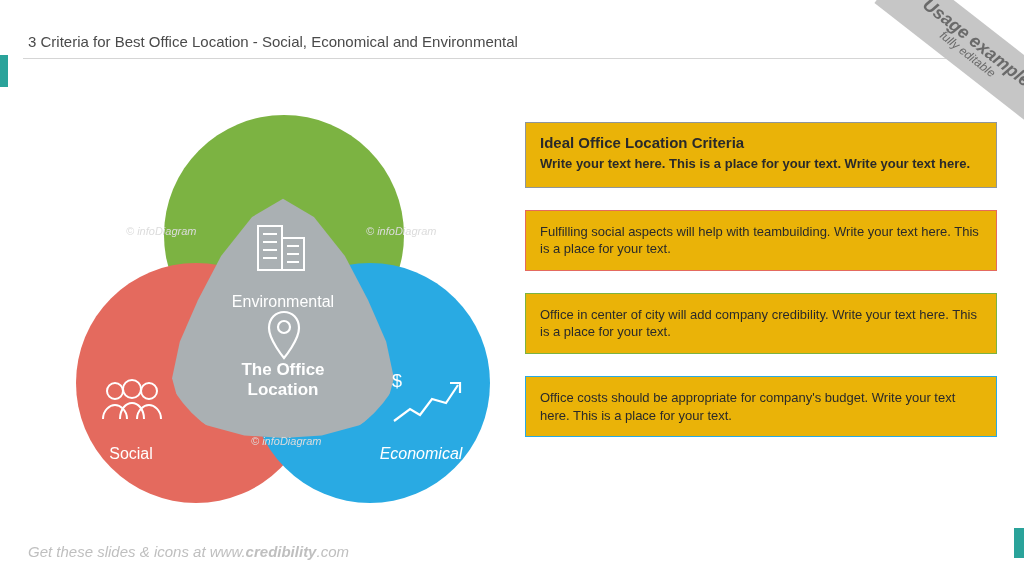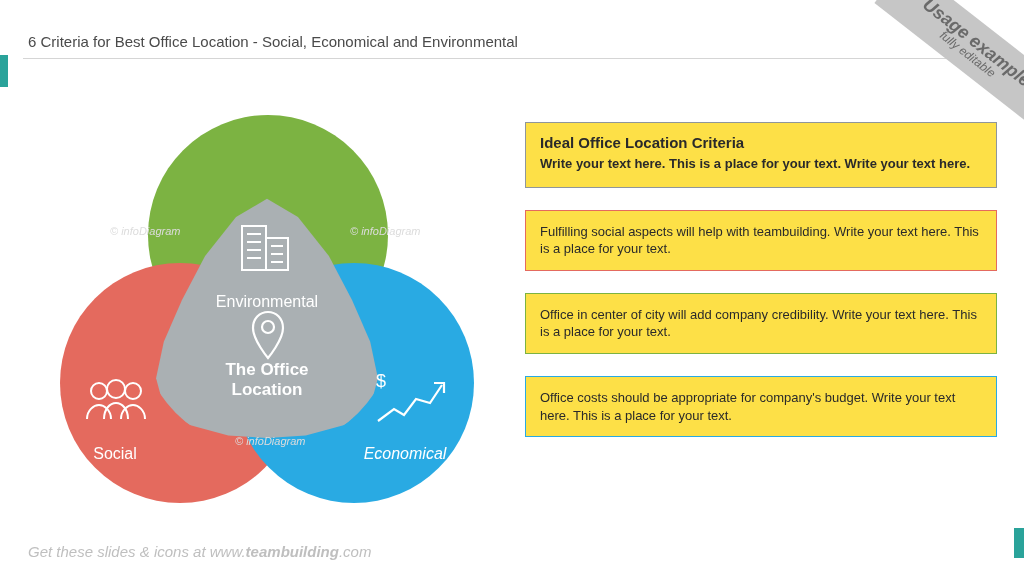--- a/index.html
+++ b/index.html
@@ -31,21 +31,21 @@
   }
   .ribbon .l1 { font-size:18px; font-weight:600; }
   .ribbon .l2 { font-size:12px; }
 
   .content {
     position:absolute; top:110px; left:0; right:0; bottom:46px;
   }
 
   
   .diagram {
-    position:absolute; left:20px; top:5px; width:490px; height:420px;
+    position:absolute; left:36px; top:5px; width:490px; height:420px;
   }
   .disc {
     position:absolute; width:240px; height:240px; border-radius:50%;
     mix-blend-mode:normal;
   }
   .disc-green { background:#7cb342; left:128px; top:0; }
   .disc-red   { background:#e46a5e; left:40px;  top:148px; }
   .disc-blue  { background:#29aae3; left:214px; top:148px; }
   .center-blob {
     position:absolute; left:118px; top:76px; width:258px; height:260px;
@@ -63,21 +63,21 @@
   .ic-soc   { left:61px;  top:260px; }
   .ic-eco   { left:352px; top:258px; }
   .ic-pin   { left:228px; top:195px; }
   .watermark { position:absolute; color:#dcdcdc; font-size:11px; font-style:italic; }
 
   
   .boxes { position:absolute; left:525px; top:12px; width:472px; }
   .box {
     border:1.5px solid; padding:12px 14px; margin-bottom:22px;
     font-size:13px; color:#2a2a2a; line-height:1.35;
-    background:#fde047;
+    background:#eab308;
   }
   .box.gray  { border-color:#8f969b; padding-top:10px; padding-bottom:14px; }
   .box.red   { border-color:#e46a5e; }
   .box.green { border-color:#7cb342; }
   .box.blue  { border-color:#29aae3; }
   .box-title { font-weight:600; font-size:15px; margin-bottom:2px; }
   .box-sub   { font-weight:700; font-size:13px; }
 
   .footer {
     position:absolute; left:28px; bottom:16px;
@@ -90,21 +90,21 @@
 
 <div class="left-accent"></div>
 <div class="right-accent"></div>
 
 <div class="ribbon">
   <div class="l1">Usage example</div>
   <div class="l2">fully editable</div>
 </div>
 
 <div class="header">
-  <div class="subtitle">6 Criteria for Best Office Location - Social, Economical and Environmental</div>
+  <div class="subtitle">3 Criteria for Best Office Location - Social, Economical and Environmental</div>
 </div>
 <div class="rule"></div>
 
 <div class="content">
 
   <div class="diagram">
     <div class="disc disc-green"></div>
     <div class="disc disc-red"></div>
     <div class="disc disc-blue"></div>
     <div class="center-blob"></div>
@@ -162,14 +162,14 @@
       <div class="box-sub">Write your text here. This is a place for your text. Write your text here.</div>
     </div>
     <div class="box red">Fulfilling social aspects will help with teambuilding. Write your text here. This is a place for your text.</div>
     <div class="box green">Office in center of city will add company credibility. Write your text here. This is a place for your text.</div>
     <div class="box blue">Office costs should be appropriate for company's budget. Write your text here. This is a place for your text.</div>
   </div>
 
 </div>
 
 <div class="footer">
-  <span>Get these slides &amp; icons at www.</span><b>teambuilding</b><span>.com</span>
+  <span>Get these slides &amp; icons at www.</span><b>credibility</b><span>.com</span>
 </div>
 
 </body></html>

